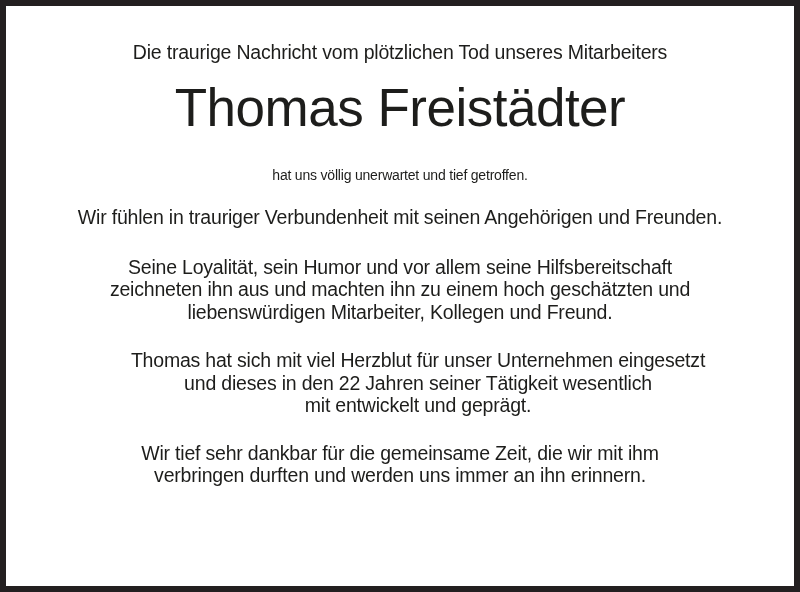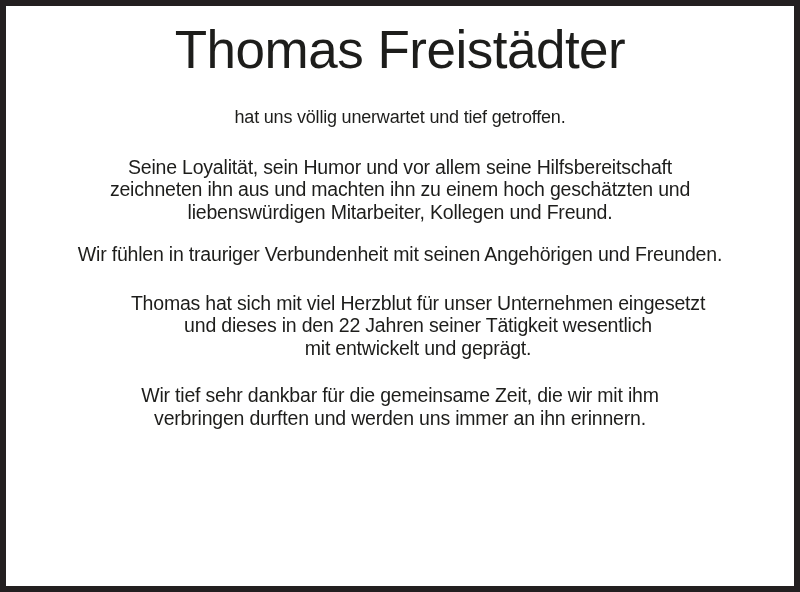--- a/index.html
+++ b/index.html
@@ -34,21 +34,21 @@
   .name {
     margin: 15px 0 0;
     font-size: 53px;
     line-height: 57px;
     font-weight: 400;
     letter-spacing: -0.5px;
     white-space: nowrap;
   }
   .impact {
     margin: 28px 0 0;
-    font-size: 18px;
+    font-size: 14px;
     line-height: 22.5px;
     letter-spacing: -0.2px;
   }
   .para {
     margin: 0;
     font-size: 19.5px;
     line-height: 22.5px;
     letter-spacing: -0.2px;
     white-space: pre-line;
   }
@@ -64,30 +64,31 @@
     letter-spacing: -0.2px;
     white-space: pre-line;
   }
 </style>
 </head>
 <body>
 
 <div class="sheet">
   <div class="paper">
 
+    <p class="intro">Die traurige Nachricht vom plötzlichen Tod unseres Mitarbeiters</p>
 
     <h1 class="name">Thomas Freistädter</h1>
 
     <p class="impact">hat uns völlig unerwartet und tief getroffen.</p>
 
+    <p class="para p1">Wir fühlen in trauriger Verbundenheit mit seinen Angehörigen und Freunden.</p>
+
     <p class="para p2">Seine Loyalität, sein Humor und vor allem seine Hilfsbereitschaft
 zeichneten ihn aus und machten ihn zu einem hoch geschätzten und
 liebenswürdigen Mitarbeiter, Kollegen und Freund.</p>
-
-    <p class="para p1">Wir fühlen in trauriger Verbundenheit mit seinen Angehörigen und Freunden.</p>
 
     <p class="para p3">Thomas hat sich mit viel Herzblut für unser Unternehmen eingesetzt
 und dieses in den 22 Jahren seiner Tätigkeit wesentlich
 mit entwickelt und geprägt.</p>
 
     <p class="para p4">Wir tief sehr dankbar für die gemeinsame Zeit, die wir mit ihm
 verbringen durften und werden uns immer an ihn erinnern.</p>
 
 
   </div>

